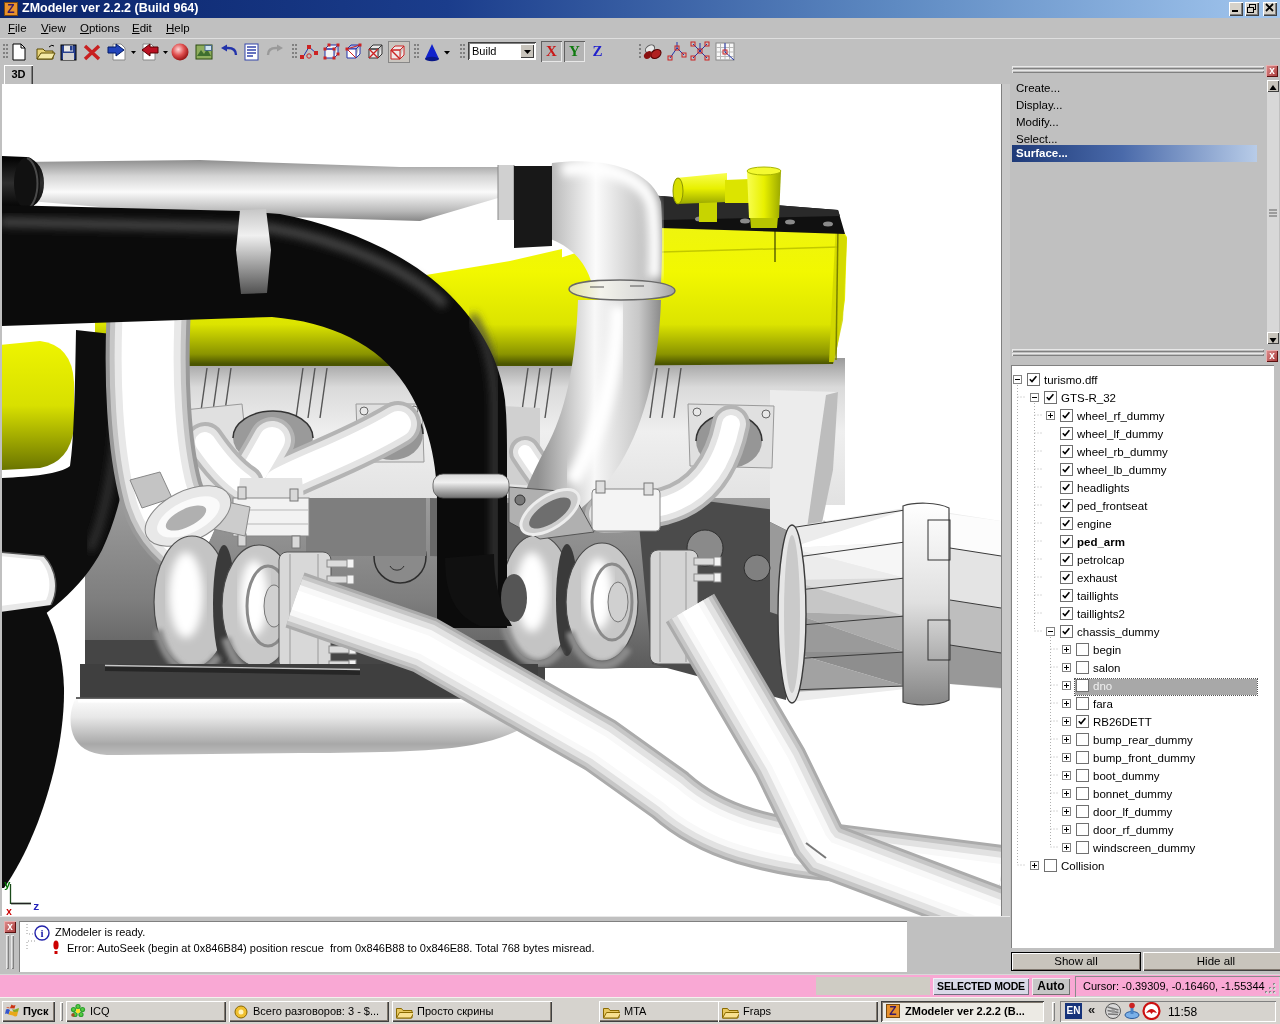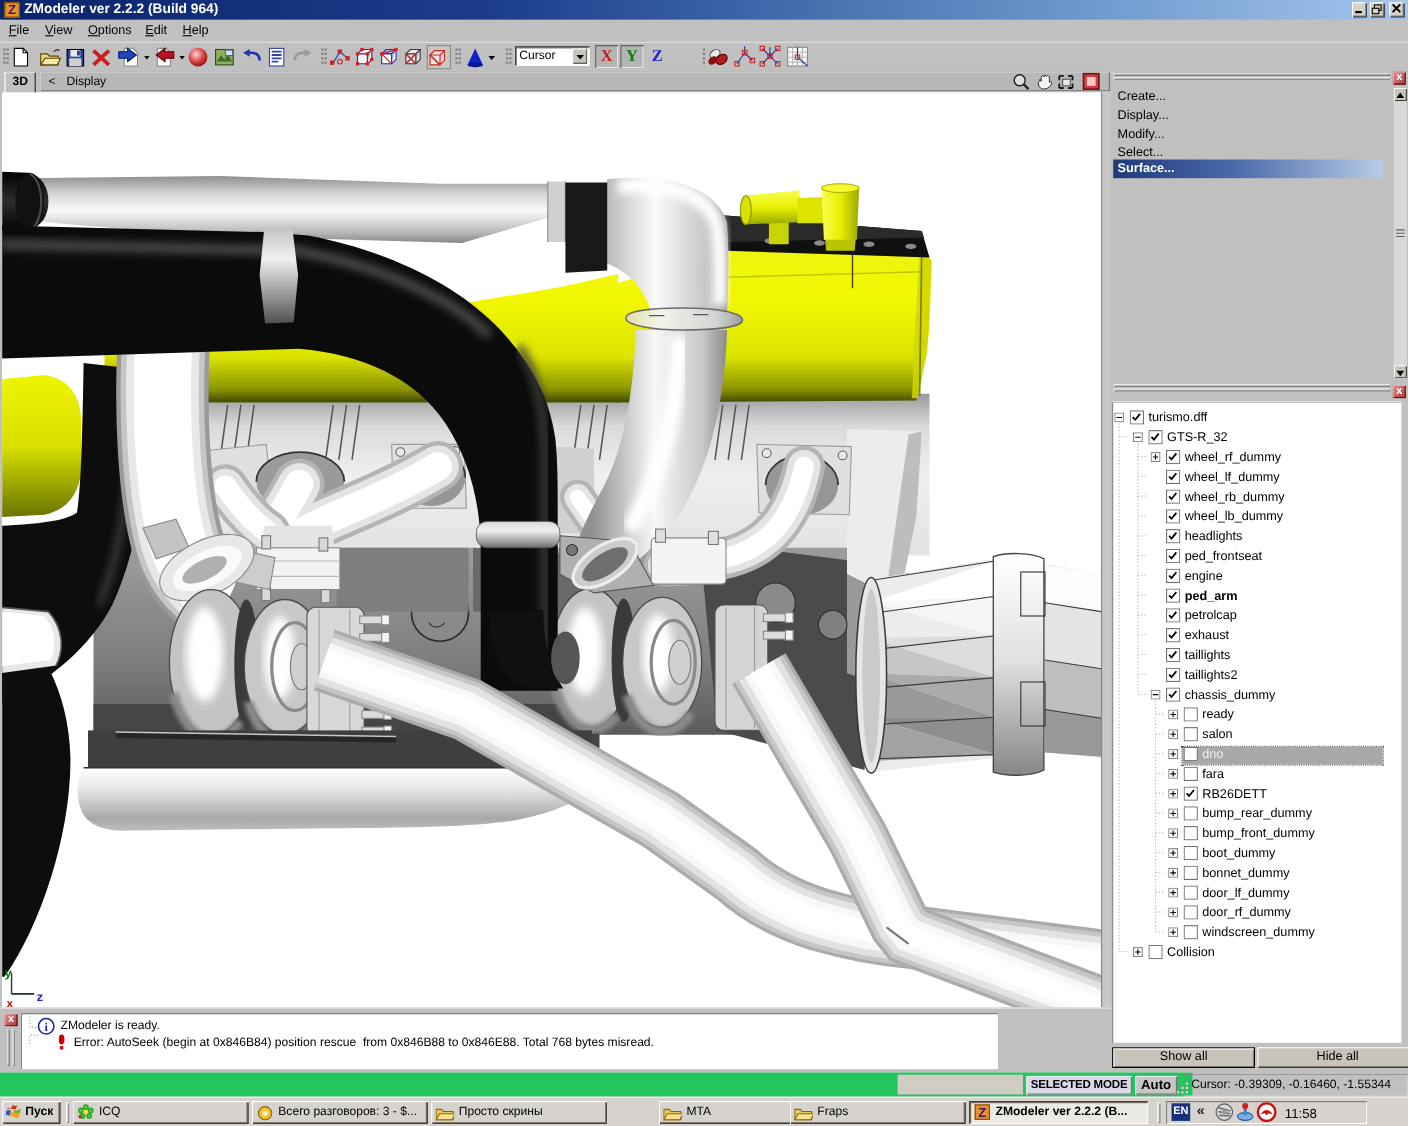--- a/index.html
+++ b/index.html
@@ -15,21 +15,21 @@
 .menubar u{text-decoration:underline;}
 .toolbar{left:0;top:38px;width:1280px;height:26px;background:#c0c0c0;border-top:1px solid #dfdfdf;}
 .viewhdr{left:0;top:64px;width:1010px;height:20px;background:#c0c0c0;}
 .btn3d{left:4px;top:1px;width:29px;height:30px;background:#c0c0c0;box-shadow:inset 1px 1px 0 #ffffff, inset -1px -1px 0 #404040, inset -2px -2px 0 #808080;font-weight:bold;font-size:11px;text-align:center;line-height:18px;}
 .dispbar{left:36px;top:1px;width:973px;height:18px;background:#b8b8b8;box-shadow:inset 1px 1px 0 #d8d8d8, inset -1px -1px 0 #707070;font-size:11px;line-height:18px;color:#000;}
 .viewport{left:2px;top:84px;width:999px;height:832px;background:#ffffff;}
 .vstrip{left:1001px;top:84px;width:9px;height:832px;background:#c8c8c8;border-left:1px solid #808080;}
 .logpanel{left:0;top:916px;width:1010px;height:58px;background:#c0c0c0;border-top:1px solid #e8e8e8;}
 .logbox{left:19px;top:4px;width:888px;height:51px;background:#ffffff;box-shadow:inset 1px 1px 0 #808080, inset -1px -1px 0 #ffffff;font-size:11px;}
 .redx{width:12px;height:12px;background:#c87070;background:linear-gradient(135deg,#e09090,#a83838);box-shadow:inset 1px 1px 0 #e8b0b0, inset -1px -1px 0 #5a1010;color:#fff;font-size:10px;font-weight:bold;text-align:center;line-height:11px;}
-.statusbar{left:0;top:974px;width:1084px;height:23px;background:#22c55e;border-top:1px solid #d8d8d8;font-size:12px;}
+.statusbar{left:0;top:974px;width:1280px;height:23px;background:#f9a8d4;border-top:1px solid #d8d8d8;font-size:12px;}
 .taskbar{left:0;top:997px;width:1280px;height:27px;background:#d6d3ce;border-top:1px solid #f4f2ee;}
 .tkbtn{top:3px;height:21px;background:#d6d3ce;box-shadow:inset 1px 1px 0 #ffffff, inset -1px -1px 0 #404040, inset -2px -2px 0 #80786e;font-size:11px;line-height:20px;white-space:nowrap;overflow:hidden;}
 .rightpanel{left:1010px;top:64px;width:270px;height:910px;background:#c0c0c0;}
 .treerow{position:absolute;font-size:11.5px;color:#000;white-space:nowrap;}
 </style>
 </head>
 <body>
 <div class="abs titlebar"></div>
 <div class="abs appicon">Z</div>
 <div class="abs titletxt">ZModeler ver 2.2.2 (Build 964)</div>
@@ -175,21 +175,21 @@
         <rect x="463" y="5" width="2" height="2"></rect>
         <rect x="460" y="9" width="2" height="2"></rect>
         <rect x="463" y="9" width="2" height="2"></rect>
         <rect x="460" y="13" width="2" height="2"></rect>
         <rect x="463" y="13" width="2" height="2"></rect>
         <rect x="460" y="17" width="2" height="2"></rect>
         <rect x="463" y="17" width="2" height="2"></rect>
       </g>
 </svg>
 
-<div class="abs" style="left:468px;top:3px;width:68px;height:18px;background:#fff;box-shadow:inset 1px 1px 0 #404040, inset -1px -1px 0 #fff, inset 2px 2px 0 #808080;font-size:11px;line-height:18px;"><span style="margin-left:4px">Cursor</span>
+<div class="abs" style="left:468px;top:3px;width:68px;height:18px;background:#fff;box-shadow:inset 1px 1px 0 #404040, inset -1px -1px 0 #fff, inset 2px 2px 0 #808080;font-size:11px;line-height:18px;"><span style="margin-left:4px">Build</span>
 <div class="abs" style="right:2px;top:2px;width:14px;height:14px;background:#c8c4bc;box-shadow:inset 1px 1px 0 #fff, inset -1px -1px 0 #404040;"><svg width="14" height="14">
           <path d="M4 6 h7 l-3.5 4 z" fill="#000"></path>
         </svg></div>
 </div>
 <div class="abs" style="left:541px;top:2px;width:21px;height:21px;background:#b4b4b4;box-shadow:inset 1px 1px 0 #606060, inset -1px -1px 0 #e8e8e8;color:#c81818;font-weight:bold;font-size:15px;text-align:center;line-height:21px;font-family:'Liberation Serif',serif;">X</div>
 <div class="abs" style="left:564px;top:2px;width:21px;height:21px;background:#b4b4b4;box-shadow:inset 1px 1px 0 #606060, inset -1px -1px 0 #e8e8e8;color:#0e7a0e;font-weight:bold;font-size:15px;text-align:center;line-height:21px;font-family:'Liberation Serif',serif;">Y</div>
 <div class="abs" style="left:587px;top:2px;width:21px;height:21px;color:#2222cc;font-weight:bold;font-size:15px;text-align:center;line-height:21px;font-family:'Liberation Serif',serif;">Z</div>
 <svg width="120" height="26" style="position:absolute;left:636px;top:0">
 <g fill="#808080">
         <rect x="3" y="5" width="2" height="2"></rect>
@@ -225,30 +225,20 @@
         <g stroke="#b8b8b8">
           <path d="M80 8.5 h18 M80 13 h18 M80 17.5 h18 M84.5 4 v17 M89 4 v17 M93.5 4 v17"></path>
         </g>
         <path d="M89 13 L98 21 M89 13 L89 4" stroke="#2233aa"></path>
         <rect x="87" y="11" width="4" height="4" fill="none" stroke="#cc2222"></rect>
       </g>
 </svg>
 </div>
 <div class="abs viewhdr">
 <div class="abs btn3d">3D</div>
-<div class="abs dispbar"><span style="margin-left:8px">&lt;</span><span style="margin-left:10px">Display</span>
-<svg width="90" height="18" style="position:absolute;right:2px;top:0">
-<circle cx="10" cy="8" r="5" fill="#e0e0e0" stroke="#222" stroke-width="1.3"></circle>
-        <path d="M13.5 11.5 L18 16" stroke="#222" stroke-width="2"></path>
-<path d="M31 16 q-4 -1 -4 -6 l1.5 -3 1 2 0 -4 1.5 -1.5 1 1.5 1 -2 1.5 1.5 1 -1 1.5 1.5 0 5 q1.5 -2 2 0 q0.5 1.5 -2 4 q-1.5 2 -6 2 z" fill="#f4f4f4" stroke="#222" stroke-width="0.8"></path>
-<path d="M46 4 h4 M46 4 v4 M58 4 h-4 M58 4 v4 M46 15 h4 M46 15 v-4 M58 15 h-4 M58 15 v-4" stroke="#111" stroke-width="1.6" fill="none"></path>
-        <rect x="49" y="7" width="7" height="6" fill="#e8e8e8" stroke="#555"></rect>
-<rect x="68" y="2" width="14" height="14" fill="#c84040" stroke="#801010" stroke-width="1.5"></rect>
-        <rect x="71" y="5" width="8" height="8" fill="#f4c8c8"></rect>
-</svg></div>
 </div>
 <div class="abs viewport">
     <svg width="999" height="832" viewBox="2 84 999 832" style="position:absolute;left:0;top:0">
 <defs>
 <linearGradient id="yelL" x1="0" y1="282" x2="0" y2="366" gradientUnits="userSpaceOnUse">
 <stop offset="0" stop-color="#f6fc1e"></stop>
           <stop offset="0.45" stop-color="#eef400"></stop>
           <stop offset="0.75" stop-color="#c0cc00"></stop>
           <stop offset="1" stop-color="#525c00"></stop>
         </linearGradient>
@@ -761,21 +751,21 @@
         <span style="position:absolute;left:66px;top:1px;color:#000">chassis_dummy</span>
       </div>
 <div class="treerow" style="top:278px;left:0;height:18px;width:263px;">
         <svg width="9" height="9" style="position:absolute;left:51px;top:2px">
           <rect x="0.5" y="0.5" width="8" height="8" fill="#fff" stroke="#848484"></rect>
           <path d="M2 4.5 h5 M4.5 2 v5" stroke="#000"></path>
         </svg>
         <svg width="13" height="13" style="position:absolute;left:65px;top:0px">
           <rect x="0.5" y="0.5" width="12" height="12" fill="#fff" stroke="#707070"></rect>
         </svg>
-        <span style="position:absolute;left:82px;top:1px;color:#000">ready</span>
+        <span style="position:absolute;left:82px;top:1px;color:#000">begin</span>
       </div>
 <div class="treerow" style="top:296px;left:0;height:18px;width:263px;">
         <svg width="9" height="9" style="position:absolute;left:51px;top:2px">
           <rect x="0.5" y="0.5" width="8" height="8" fill="#fff" stroke="#848484"></rect>
           <path d="M2 4.5 h5 M4.5 2 v5" stroke="#000"></path>
         </svg>
         <svg width="13" height="13" style="position:absolute;left:65px;top:0px">
           <rect x="0.5" y="0.5" width="12" height="12" fill="#fff" stroke="#707070"></rect>
         </svg>
         <span style="position:absolute;left:82px;top:1px;color:#000">salon</span>
@@ -989,21 +979,21 @@
 <div class="abs tkbtn" style="left:718px;width:160px;">
 <svg width="17" height="14" style="position:absolute;left:4px;top:4px">
         <path d="M0.5 3.5 h5 l1.5 2 h9 v7.5 h-15.5 z" fill="#e8c860" stroke="#8a6a00"></path>
         <path d="M0.5 13 l3 -5.5 h14.5 l-3 5.5 z" fill="#f8e090" stroke="#8a6a00"></path>
       </svg>
 <span style="margin-left:25px">Fraps</span></div>
 <div class="abs tkbtn" style="left:881px;width:163px;background:#eceae4;box-shadow:inset 1px 1px 0 #404040, inset -1px -1px 0 #fff, inset 2px 2px 0 #80786e;font-weight:bold;">
 <span class="abs" style="left:5px;top:3px;width:14px;height:14px;background:#e8912c;border:1px solid #7a4a10;color:#3a1a66;font-weight:bold;font-size:12px;line-height:12px;text-align:center;">Z</span>
 <span style="margin-left:24px">ZModeler ver 2.2.2 (B...</span></div>
 <div class="abs" style="left:1052px;top:4px;width:3px;height:19px;box-shadow:inset 1px 1px 0 #fff, inset -1px -1px 0 #808080;"></div>
-<div class="abs" style="left:1060px;top:3px;width:183px;height:21px;box-shadow:inset 1px 1px 0 #808080, inset -1px -1px 0 #fff;">
+<div class="abs" style="left:1060px;top:3px;width:216px;height:21px;box-shadow:inset 1px 1px 0 #808080, inset -1px -1px 0 #fff;">
 <span class="abs" style="left:5px;top:2px;width:17px;height:16px;background:#16337a;color:#fff;font-size:10px;font-weight:bold;text-align:center;line-height:16px;">EN</span>
 <span class="abs" style="left:28px;top:1px;font-size:13px;font-weight:bold;color:#222;">«</span>
 <svg width="18" height="18" style="position:absolute;left:44px;top:1px">
         <circle cx="9" cy="9" r="7.5" fill="#d8d8d8" stroke="#555"></circle>
         <g stroke="#777" stroke-width="1.6">
           <path d="M3.5 5 l11 3 M3.5 8.5 l11 2 M4 12 l10 0.5"></path>
         </g>
         <circle cx="9" cy="9" r="2" fill="#999"></circle>
       </svg>
 <svg width="18" height="18" style="position:absolute;left:63px;top:1px">

